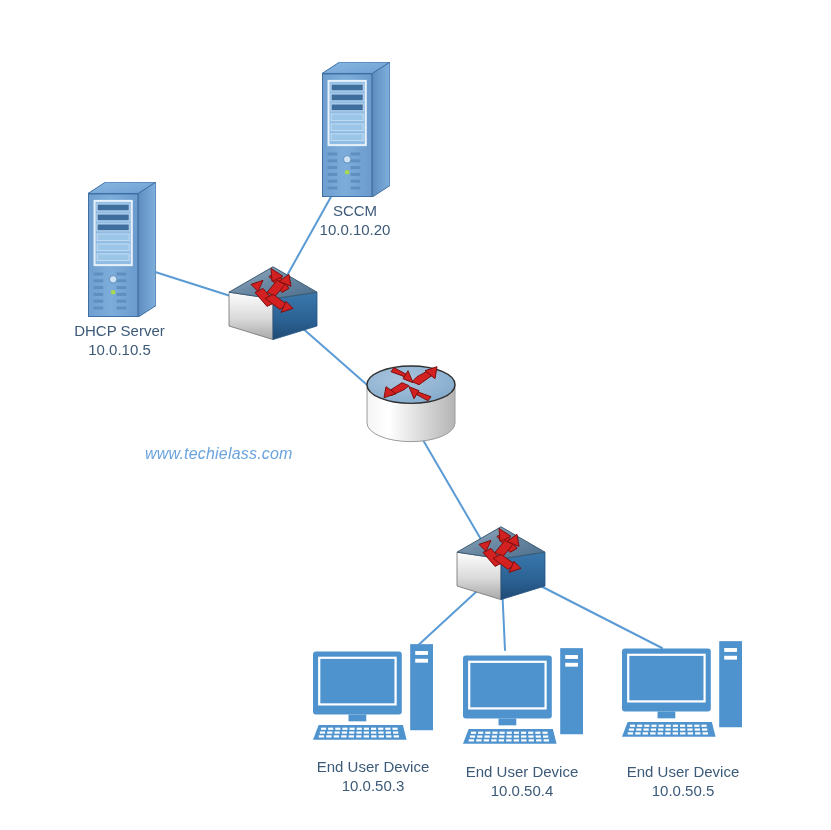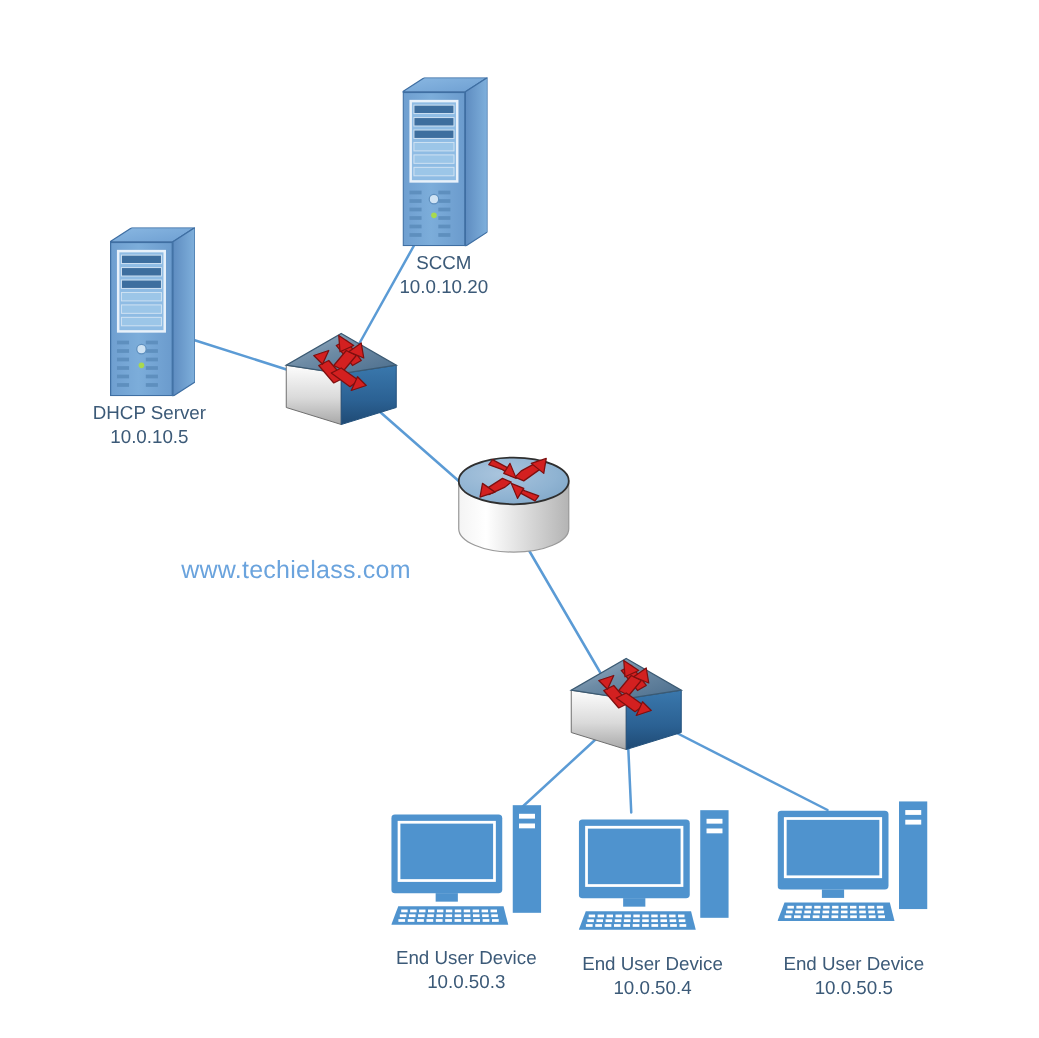--- a/index.html
+++ b/index.html
@@ -33,24 +33,25 @@
     color: #3c5a78;
     font-size: 15px;
     line-height: 19px;
     white-space: nowrap;
     font-family: "Liberation Sans", sans-serif;
   }
   .label .ln { display: block; }
   .watermark {
     position: absolute;
     color: #6aa3dd;
-    font-size: 20px;
+    font-size: 16px;
     letter-spacing: 0.2px;
     white-space: nowrap;
     font-family: "Liberation Sans", sans-serif;
+    font-style: italic;
   }
 </style>
 </head>
 <body>
 
 <div id="canvas">
 
   <svg id="links" viewBox="0 0 831 830" xmlns="http://www.w3.org/2000/svg">
     <defs>
 

